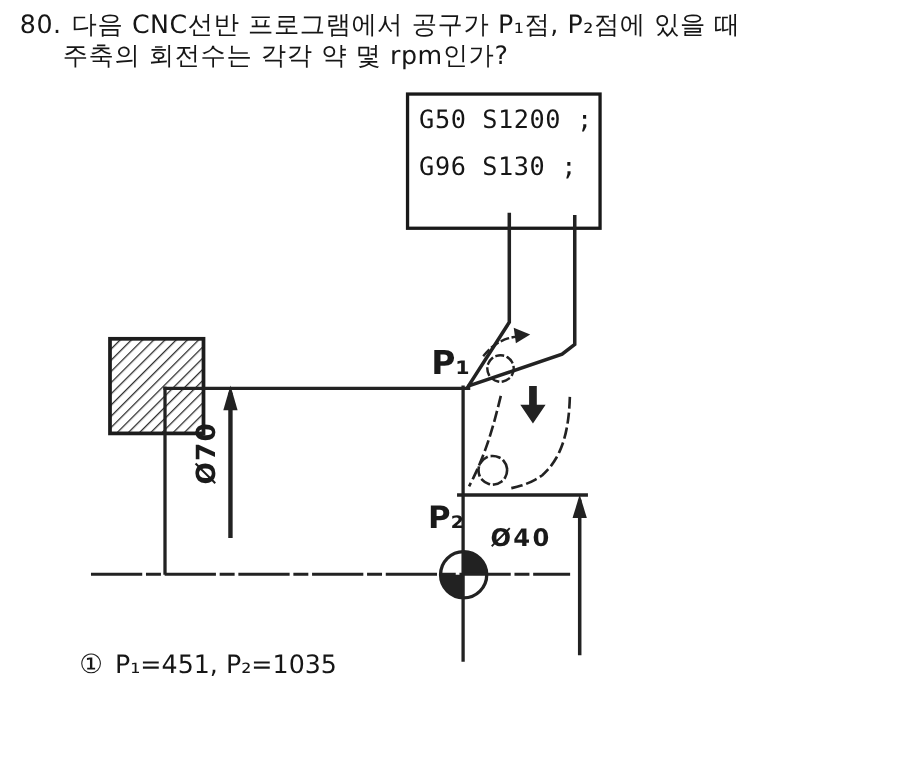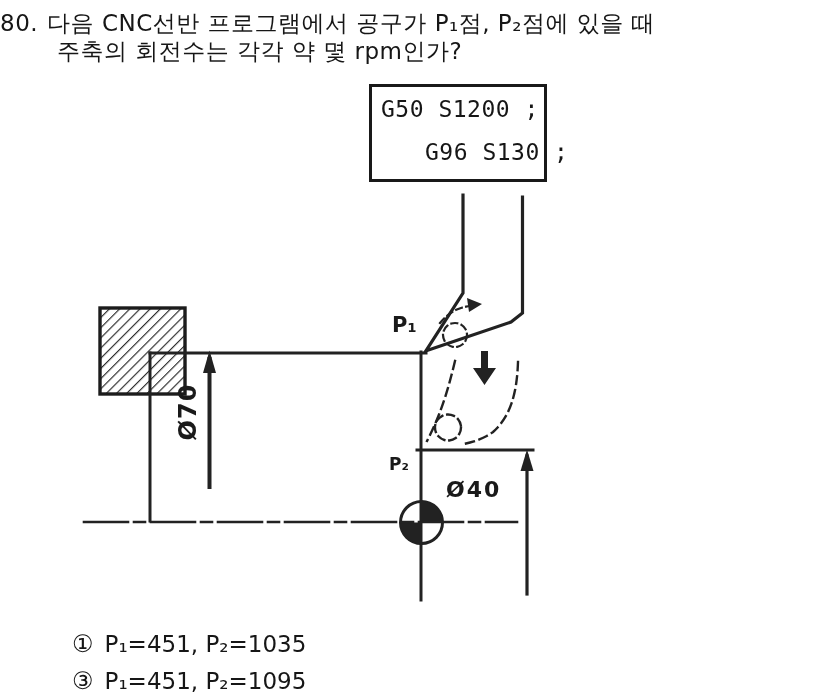--- a/index.html
+++ b/index.html
@@ -3,59 +3,59 @@
 <meta charset="utf-8">
 <style>
   html,body { margin:0; padding:0; background:#fff; }
   .page {
     position:relative; width:826px; height:699px; background:#ffffff;
     font-family:"DejaVu Sans","Liberation Sans",sans-serif;
     color:#1c1c1c; overflow:hidden;
   }
   
   .q-line { position:absolute; font-size:23px; line-height:26px; letter-spacing:0.5px; color:#161616; white-space:nowrap; }
-  .q1 { left:0; top:10px;text-align:right; }
+  .q1 { left:18px; top:10px;text-align:right; }
   .q1 .q-num { margin-right:9px; }
   .q2 { left:57px; top:38px; }
   
   .code-box {
-    position:absolute; left:369px; top:84px; width:178px; height:98px;
+    position:absolute; left:369px; top:84px; width:178px; height:125px;
     border:3px solid #191919; box-sizing:border-box; background:#fff;
   }
   .code-line {
     position:absolute; left:9px; white-space:nowrap;
     font-family:"DejaVu Sans Mono","Liberation Mono",monospace;
     font-size:23px; color:#161616; letter-spacing:0.5px;
   }
   .code-line.l1 { top:9px; }
-  .code-line.l2 { top:52px;margin-left:44px; }
+  .code-line.l2 { top:52px; }
   
   .diagram { position:absolute; left:0; top:0; }
   .stroke { stroke:#222222; fill:none; stroke-linecap:square; }
   .w3   { stroke-width:3; }
   .w32  { stroke-width:3.2; }
   .w26  { stroke-width:2.6; }
   .fill { fill:#222222; stroke:none; }
   .dash-fine  { stroke-width:2.2; stroke-dasharray:6 4.5; }
   .dash-tool  { stroke-width:2.4; stroke-dasharray:8 6; }
   .dash-cl    { stroke-dasharray:44 6 11 6; }
   
   .dlabel { position:absolute; font-weight:bold; color:#1a1a1a; white-space:nowrap; }
-  .p1 { left:392px; top:313px; font-size:21px; }
-  .p2 { left:389px; top:454px; font-size:17px; }
+  .p1 { left:392px; top:313px; font-size:30px; }
+  .p2 { left:389px; top:454px; font-size:28px; }
   .d40 { left:446px; top:477px; font-size:22px; letter-spacing:2px; }
   .d70 {
     left:151px; top:399px; width:73px; height:26px; font-size:24px;
     text-align:center; line-height:26px; letter-spacing:1px;
     transform:rotate(-90deg); transform-origin:center center;
   }
   
   .option { position:absolute; font-size:23px; color:#161616; white-space:nowrap; }
   .option .onum { margin-right:11px; font-size:24px; }
-  .o1 { left:72px;  top:630px; }
+  .o1 { left:72px;  top:590px; }
   .o2 { left:353px; top:626px; }
   .o3 { left:72px;  top:667px; }
   .o4 { left:353px; top:667px; }
 </style>
 </head>
 <body>
 
 <div class="page">
 
   <div class="q-line q1">
@@ -125,17 +125,14 @@
   </svg>
 
   <div class="dlabel p1">P₁</div>
   <div class="dlabel p2">P₂</div>
   <div class="dlabel d70">Ø70</div>
   <div class="dlabel d40">Ø40</div>
 
   <div class="option o1">
     <span class="onum">①</span><span>P₁=451, P₂=1035</span>
   </div>
-  <div class="option o3">
-    <span class="onum">③</span><span>P₁=451, P₂=1095</span>
-  </div>
 
 </div>
 
 </body></html>

